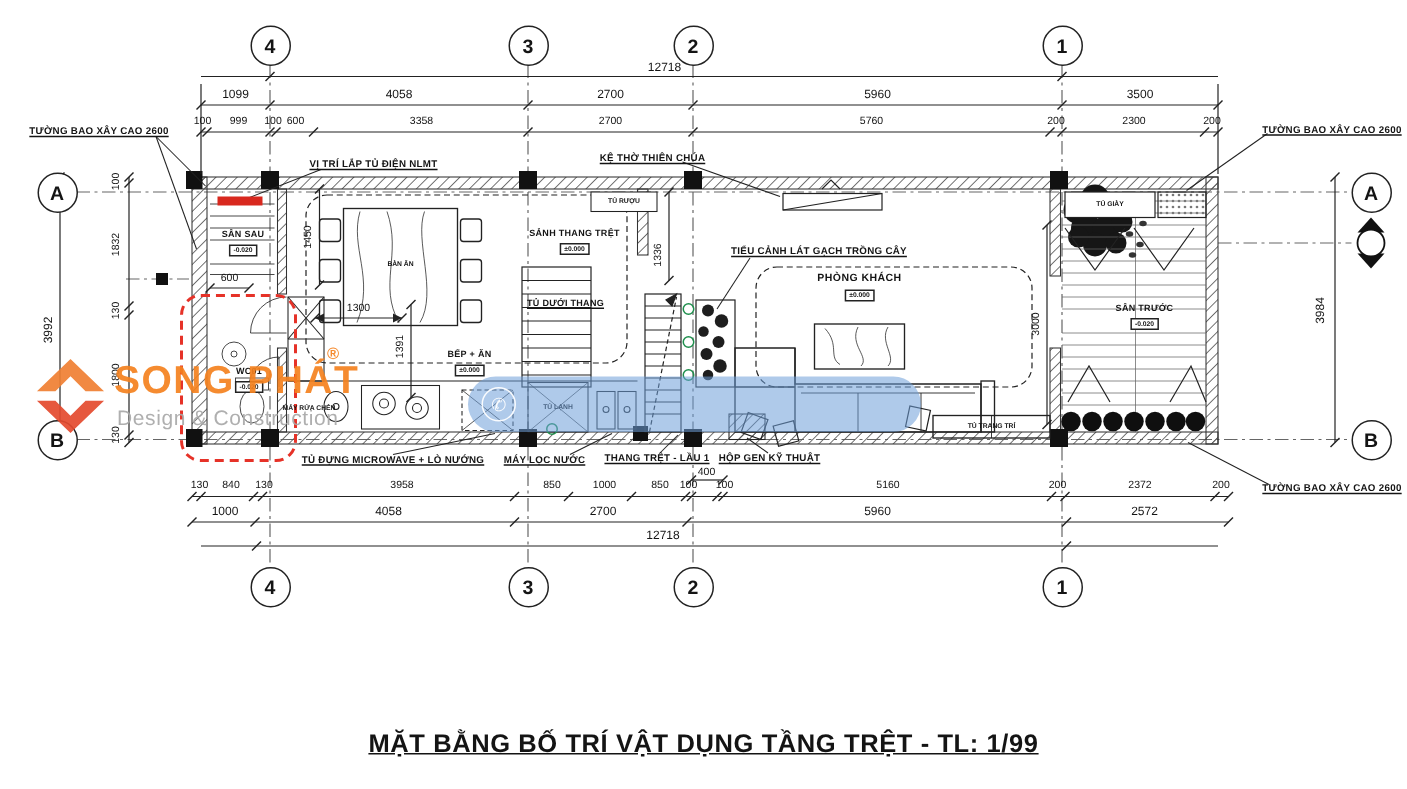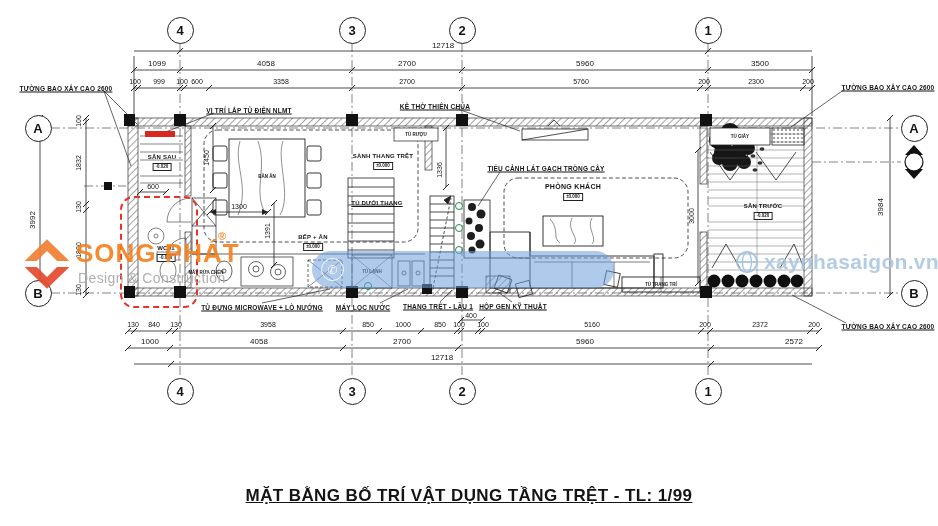--- a/index.html
+++ b/index.html
@@ -459,21 +459,21 @@
 <span class="t d7" style="left:471px;top:315px">400</span>
 <span class="t d7" style="left:483px;top:324px">100</span>
 <span class="t d7" style="left:592px;top:324px">5160</span>
 <span class="t d7" style="left:705px;top:324px">200</span>
 <span class="t d7" style="left:760px;top:324px">2372</span>
 <span class="t d7" style="left:814px;top:324px">200</span>
 <span class="t" style="left:150px;top:341px">1000</span>
 <span class="t" style="left:259px;top:341px">4058</span>
 <span class="t" style="left:402px;top:341px">2700</span>
 <span class="t" style="left:585px;top:341px">5960</span>
-<span class="t" style="left:794px;top:341px">2572</span>
+<span class="t" style="left:763px;top:341px">2572</span>
 <span class="t" style="left:442px;top:357px">12718</span>
 
 <span class="t lb" style="left:66px;top:88px">TƯỜNG BAO XÂY CAO 2600</span>
 <span class="t lb" style="left:249px;top:110px">VỊ TRÍ LẮP TỦ ĐIỆN NLMT</span>
 <span class="t lb" style="left:435px;top:106px">KỆ THỜ THIÊN CHÚA</span>
 <span class="t lb" style="left:888px;top:87px">TƯỜNG BAO XÂY CAO 2600</span>
 <span class="t lb" style="left:546px;top:168px">TIỂU CẢNH LÁT GẠCH TRỒNG CÂY</span>
 <span class="t lb" style="left:262px;top:307px">TỦ ĐỰNG MICROWAVE + LÒ NƯỚNG</span>
 <span class="t lb" style="left:363px;top:307px">MÁY LỌC NƯỚC</span>
 <span class="t lb" style="left:438px;top:306px">THANG TRỆT - LẦU 1</span>
@@ -522,22 +522,14 @@
   </svg>
   <span class="brandname">SONG PHÁT</span>
   <span class="brandreg">®</span>
   <span class="brandsub">Design &amp; Construction</span>
 </div>
 
 <div class="phoneband">
   <span class="phicon">✆</span>
 </div>
 
-<div class="sitewm">
-  <svg width="24" height="24" viewBox="0 0 24 24">
-    <circle cx="12" cy="12" r="10" fill="none" stroke="#9fc0dd" stroke-width="1.8"></circle>
-    <ellipse cx="12" cy="12" rx="4.5" ry="10" fill="none" stroke="#9fc0dd" stroke-width="1.4"></ellipse>
-    <line x1="2" y1="12" x2="22" y2="12" stroke="#9fc0dd" stroke-width="1.4"></line>
-  </svg>
-  <span class="sitetxt">xaynhasaigon.vn</span>
+
 </div>
 
-</div>
-
 </body></html>

